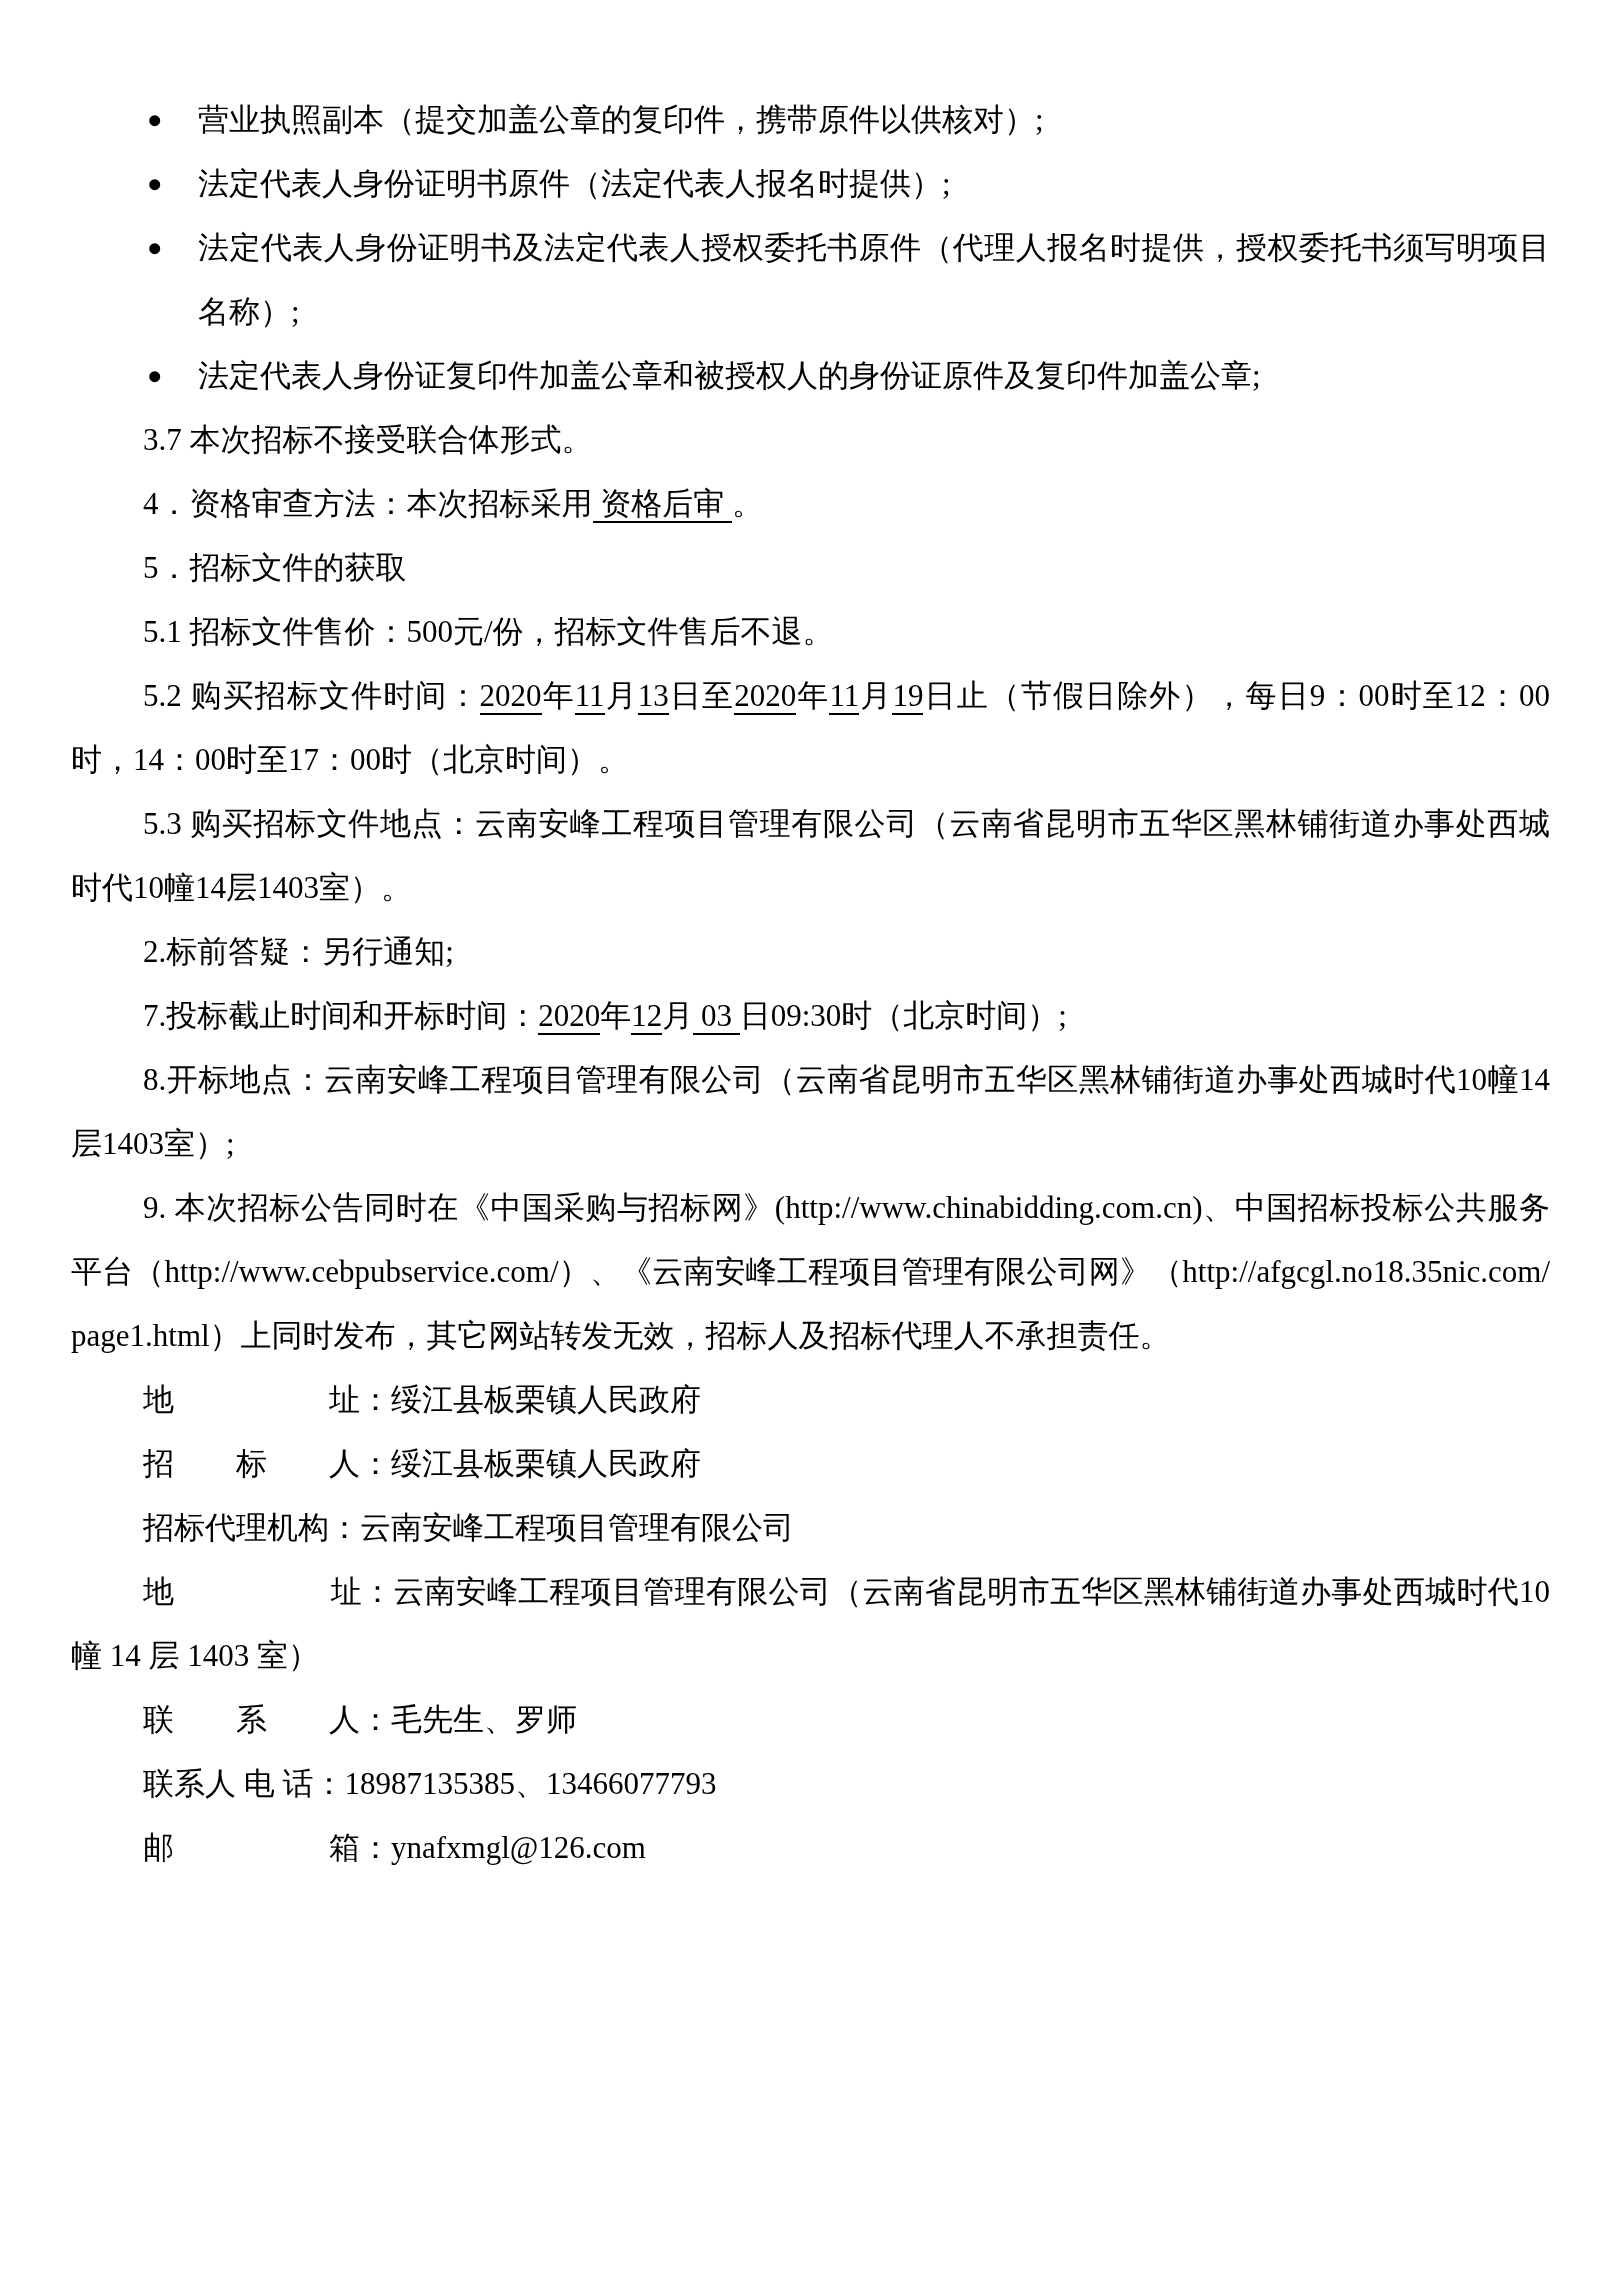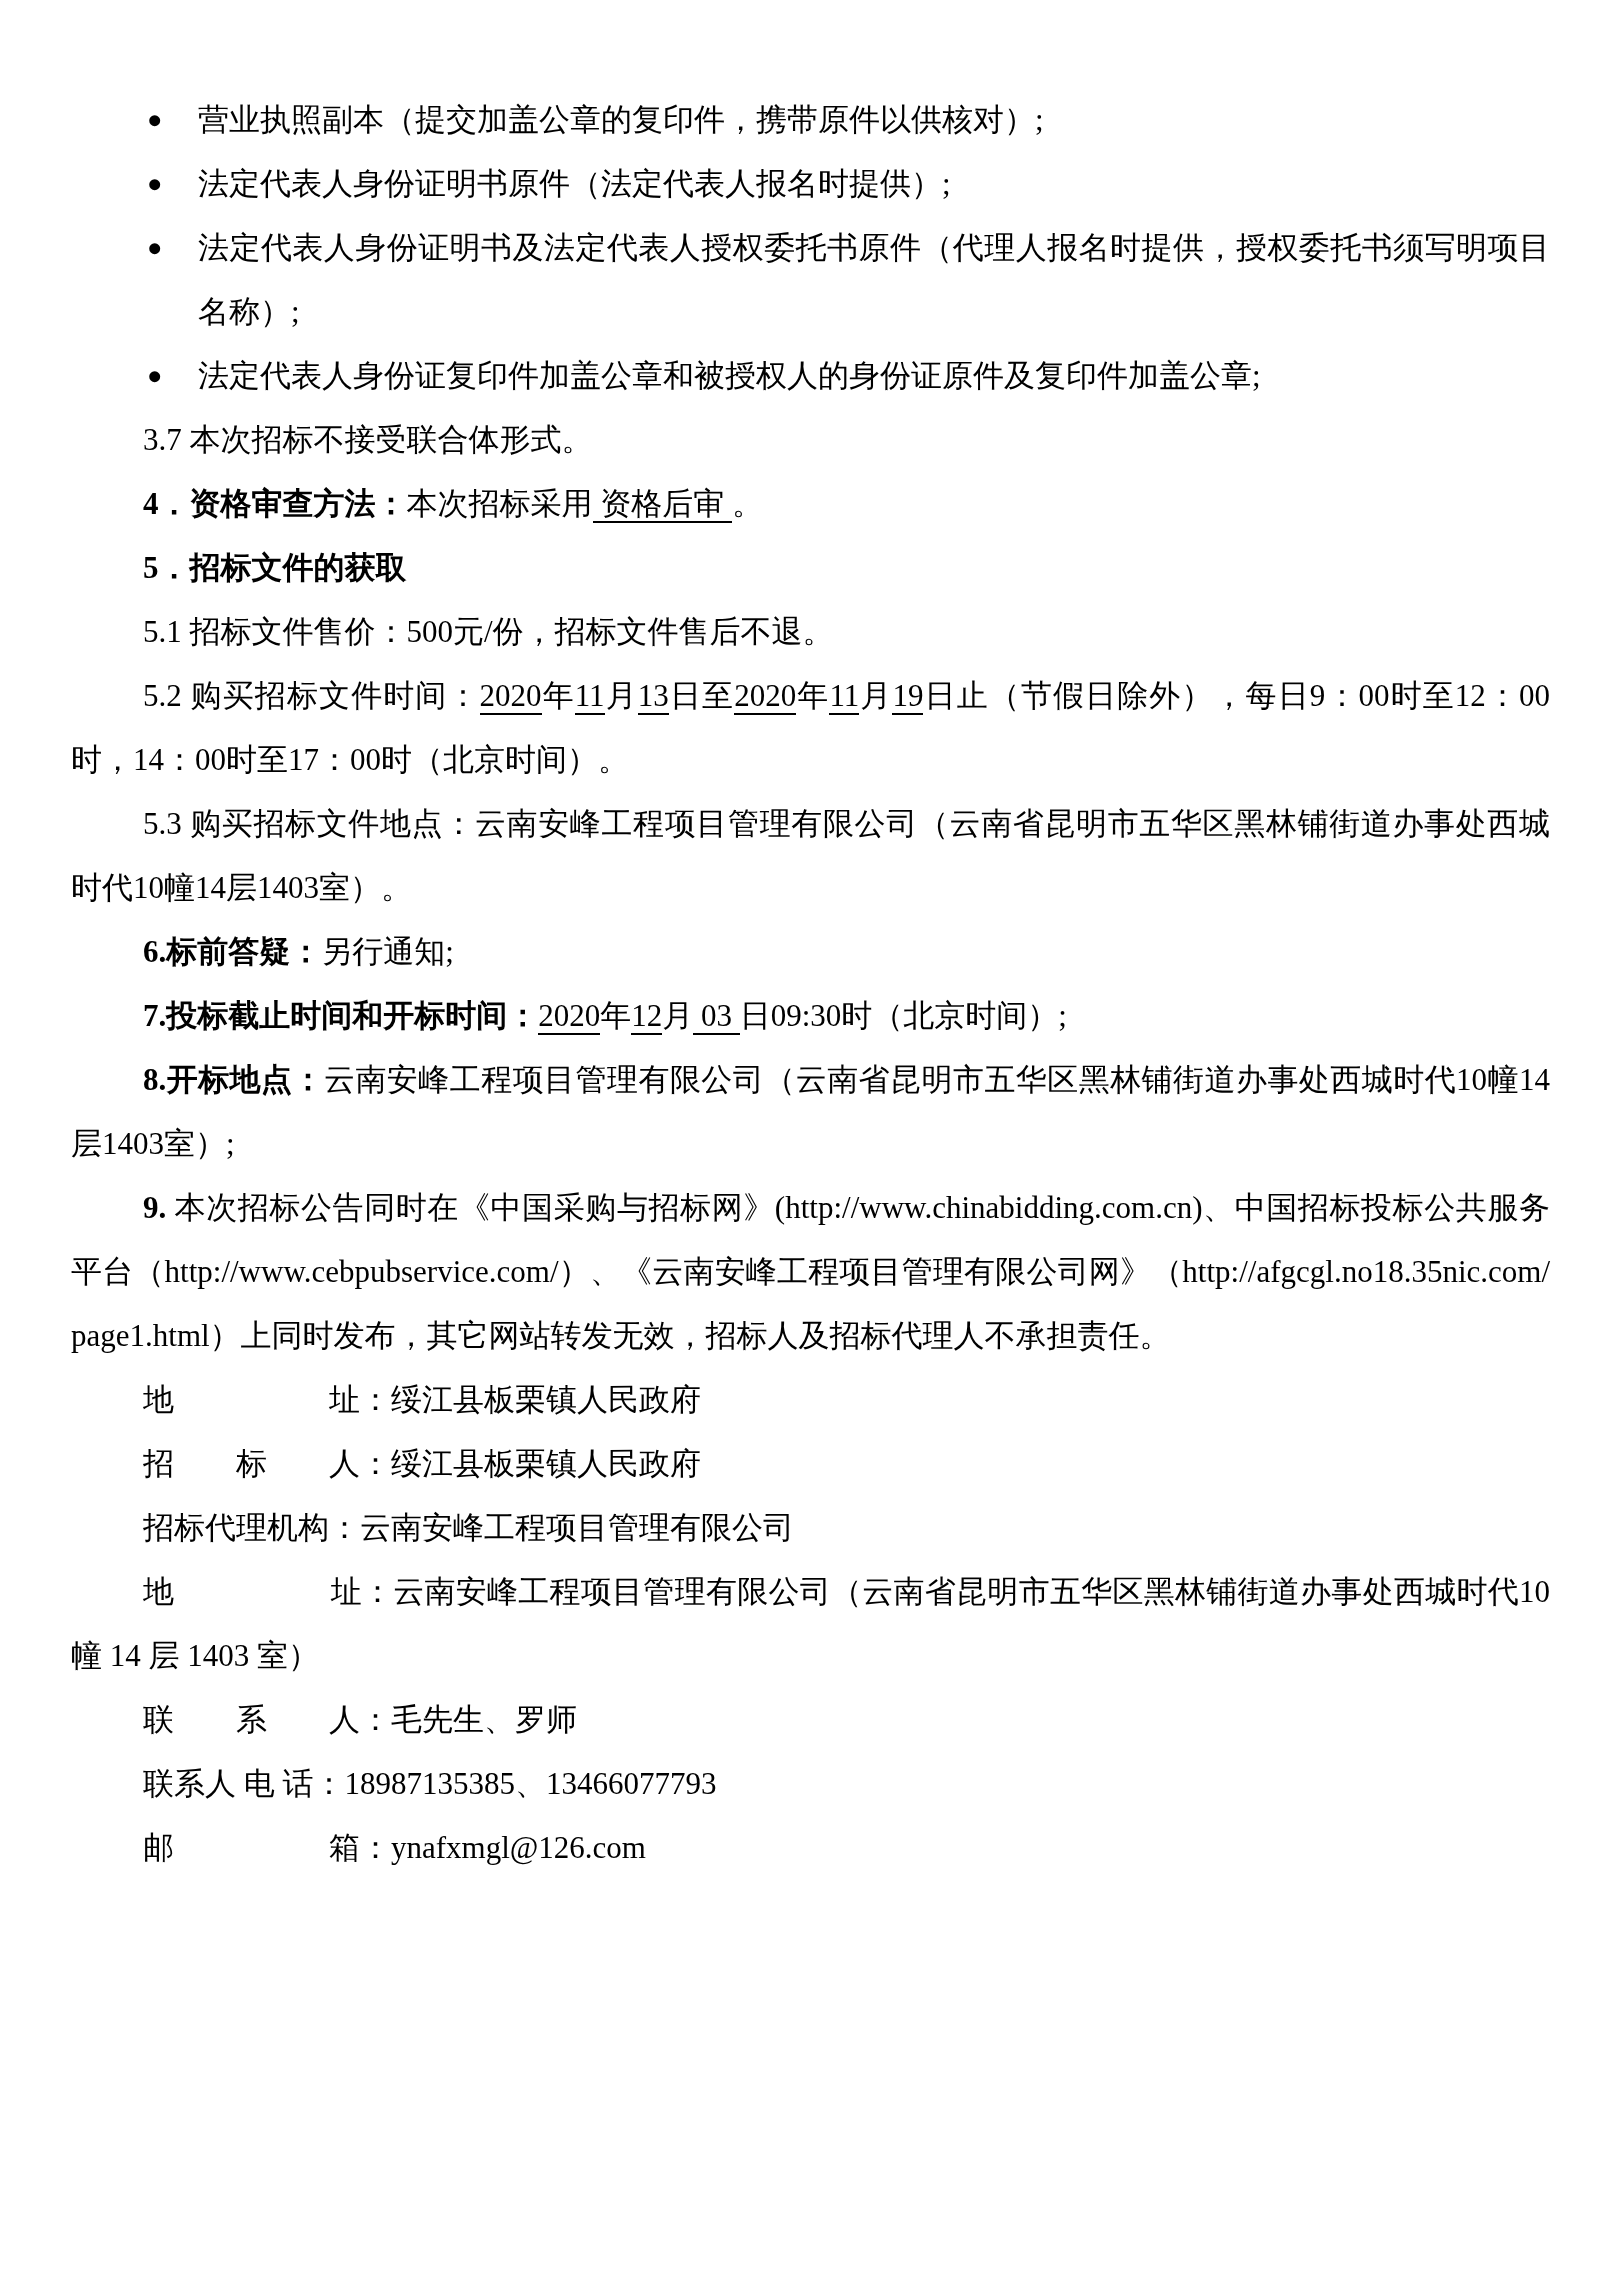--- a/index.html
+++ b/index.html
@@ -33,39 +33,39 @@
     padding-left: 127px;
     text-indent: 0;
   }
   .content p.bullet .marker {
     position: absolute;
     left: 76px;
     top: 0;
     font-size: 25.5px;
     line-height: 64px;
   }
-  .b { font-weight: bold; }
+  .b { font-weight: normal; }
   .u { border-bottom: 2.9px solid #000000; }
 </style>
 </head>
 <body>
 
 <div class="page">
   <div class="content">
       <p class="bullet"><span class="marker">●</span><span>营业执照副本（提交加盖公章的复印件，携带原件以供核对）;</span></p>
       <p class="bullet"><span class="marker">●</span><span>法定代表人身份证明书原件（法定代表人报名时提供）;</span></p>
       <p class="bullet"><span class="marker">●</span><span>法定代表人身份证明书及法定代表人授权委托书原件（代理人报名时提供，授权委托书须写明项目名称）;</span></p>
       <p class="bullet"><span class="marker">●</span><span>法定代表人身份证复印件加盖公章和被授权人的身份证原件及复印件加盖公章;</span></p>
       <p class="indent"><span>3.7 本次招标不接受联合体形式。</span></p>
       <p class="indent"><span class="b">4．资格审查方法：</span><span>本次招标采用</span><span class="u"> 资格后审 </span><span>。</span></p>
       <p class="indent"><span class="b">5．招标文件的获取</span></p>
       <p class="indent"><span>5.1 招标文件售价：500元/份，招标文件售后不退。</span></p>
       <p class="indent"><span>5.2  购买招标文件时间：</span><span class="u">2020</span><span>年</span><span class="u">11</span><span>月</span><span class="u">13</span><span>日至</span><span class="u">2020</span><span>年</span><span class="u">11</span><span>月</span><span class="u">19</span><span>日止（节假日除外），每日9：00时至12：00时，14：00时至17：00时（北京时间）。</span></p>
       <p class="indent"><span>5.3  购买招标文件地点：云南安峰工程项目管理有限公司（云南省昆明市五华区黑林铺街道办事处西城时代10幢14层1403室）。</span></p>
-      <p class="indent"><span class="b">6.标前答疑：</span><span>另行通知;</span></p>
+      <p class="indent"><span class="b">2.标前答疑：</span><span>另行通知;</span></p>
       <p class="indent"><span class="b">7.投标截止时间和开标时间：</span><span class="u">2020</span><span>年</span><span class="u">12</span><span>月</span><span class="u"> 03 </span><span>日09:30时（北京时间）;</span></p>
       <p class="indent"><span class="b">8.开标地点：</span><span>云南安峰工程项目管理有限公司（云南省昆明市五华区黑林铺街道办事处西城时代10幢14层1403室）;</span></p>
       <p class="indent"><span class="b">9.</span><span> 本次招标公告同时在《中国采购与招标网》(http://www.chinabidding.com.cn)、中国招标投标公共服务平台（http://www.cebpubservice.com/）、《云南安峰工程项目管理有限公司网》（http://afgcgl.no18.35nic.com/page1.html）上同时发布，其它网站转发无效，招标人及招标代理人不承担责任。</span></p>
       <p class="indent"><span>地　　　　　址：绥江县板栗镇人民政府</span></p>
       <p class="indent"><span>招　　标　　人：绥江县板栗镇人民政府</span></p>
       <p class="indent"><span>招标代理机构：云南安峰工程项目管理有限公司</span></p>
       <p class="indent"><span>地　　　　　址：云南安峰工程项目管理有限公司（云南省昆明市五华区黑林铺街道办事处西城时代10 幢 14 层 1403 室）</span></p>
       <p class="indent"><span>联　　系　　人：毛先生、罗师</span></p>
       <p class="indent"><span>联系人 电 话：18987135385、13466077793</span></p>
       <p class="indent"><span>邮　　　　　箱：ynafxmgl@126.com</span></p>

